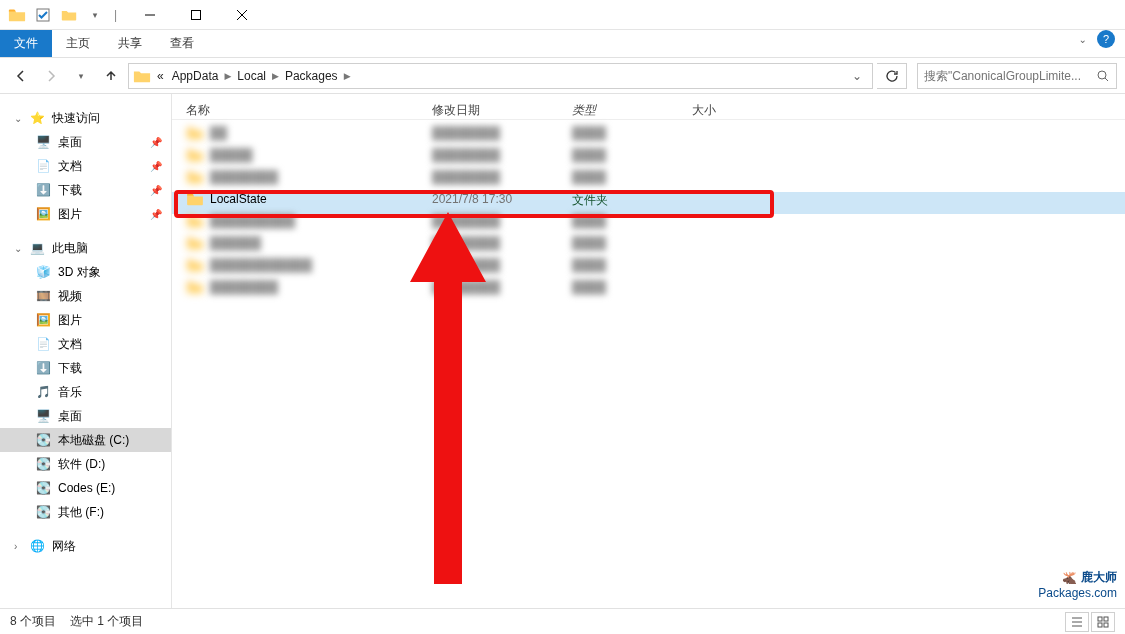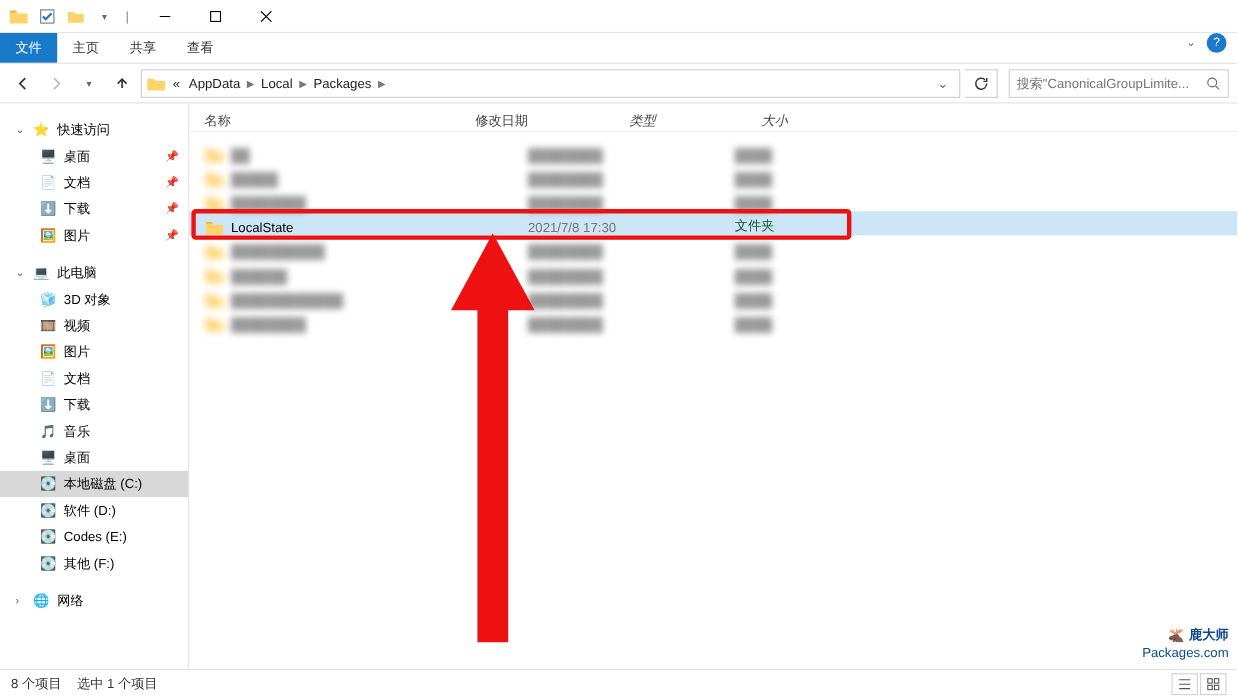--- a/index.html
+++ b/index.html
@@ -52,23 +52,23 @@
 .ico { width: 16px; height: 16px; display: inline-flex; align-items: center; justify-content: center; }
 .caret { width: 10px; color: #6a6a6a; font-size: 10px;}
 .pin-small { color: #7a7a7a; margin-left: auto; margin-right: 8px; font-size: 10px;}
 
 
 .files { flex: 1; display: flex; flex-direction: column; }
 .cols { display: flex; height: 26px; align-items: flex-end; border-bottom: 1px solid #eee; color: #444; }
 .col-name { width: 260px; padding-left: 14px; }
 .col-date { width: 140px; }
 .col-type { width: 120px; font-style: italic; }
-.col-size { width: 80px; font-style: italic; }
+.col-size { width: 80px; }
 .rows { position: relative; padding-top: 6px; }
-.row { display: flex; align-items: flex-end; height: 22px; gap: 48px; }
+.row { display: flex; align-items: flex-start; height: 22px; }
 .row .c-name { width: 260px; padding-left: 14px; display: flex; align-items: center; gap: 6px; }
 .row .c-date { width: 140px; color: #737373; }
 .row .c-type { width: 120px; color: #14532d; }
 .row .c-size { width: 80px; }
 .row.blur .c-name span, .row.blur .c-date, .row.blur .c-type { filter: blur(3px); color: #999; }
 .row.blur .fico { filter: blur(2px); }
 .row.highlight { background: #cde6f7; }
 .highlight-box { position: absolute; left: 176px; top: 56px; width: 600px; height: 28px; border: 4px solid #e11; border-radius: 4px; pointer-events: none; }
 
 .fico { width: 18px; height: 14px; }

